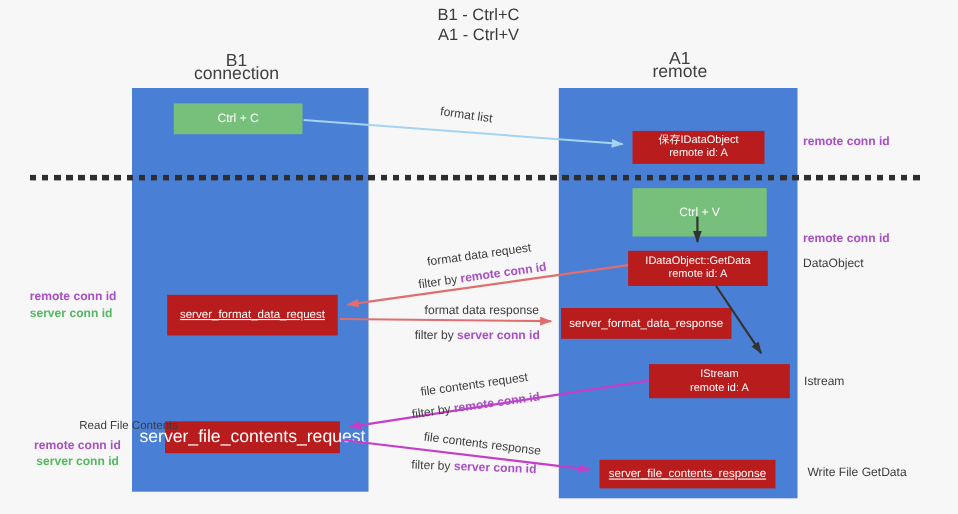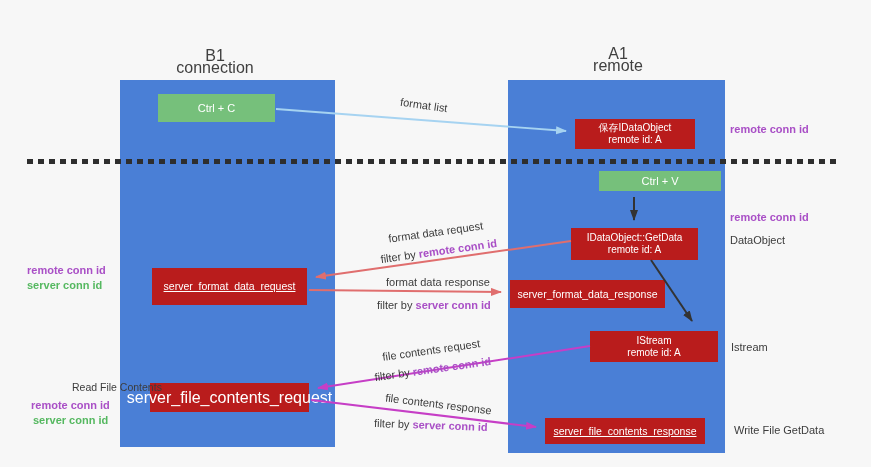--- a/index.html
+++ b/index.html
@@ -30,20 +30,22 @@
   .dashed-divider{
     left:27px;top:159px;width:811px;height:5px;
     background:repeating-linear-gradient(to right,#2E2E2E 0px,#2E2E2E 6px,transparent 6px,transparent 11px);
   }
   svg.arrows{position:absolute;left:0;top:0;pointer-events:none;}
 </style>
 </head>
 <body>
 
 <div class="abs title-block">
+  <div>B1 - Ctrl+C</div>
+  <div>A1 - Ctrl+V</div>
 </div>
 
 <div class="abs col-header" style="left:165px;top:50px;width:100px;">
   <div>B1</div>
   <div>connection</div>
 </div>
 <div class="abs col-header" style="left:568px;top:48px;width:100px;">
   <div>A1</div>
   <div>remote</div>
 </div>
@@ -55,21 +57,21 @@
 
 <div class="box green" style="left:158px;top:94px;width:117px;height:28px;">
   <span>Ctrl + C</span>
 </div>
 
 <div class="box orange small-box" style="left:575px;top:119px;width:120px;height:30px;">
   <span>保存IDataObject</span>
   <span>remote id: A</span>
 </div>
 
-<div class="box green" style="left:575px;top:171px;width:122px;height:20px;margin-left:24px;">
+<div class="box green" style="left:575px;top:171px;width:122px;height:44px;">
   <span>Ctrl + V</span>
 </div>
 
 <div class="box orange small-box" style="left:571px;top:228px;width:127px;height:32px;">
   <span>IDataObject::GetData</span>
   <span>remote id: A</span>
 </div>
 
 <div class="box orange" style="left:152px;top:268px;width:155px;height:37px;font-size:10.5px;text-decoration:underline;">
   <span>server_format_data_request</span>

